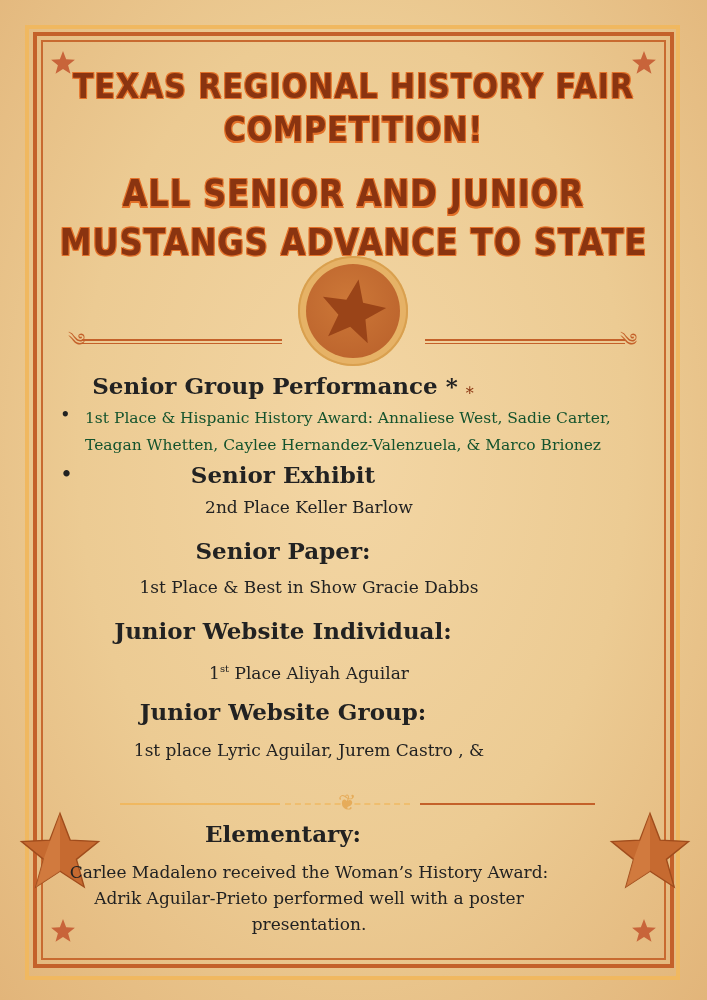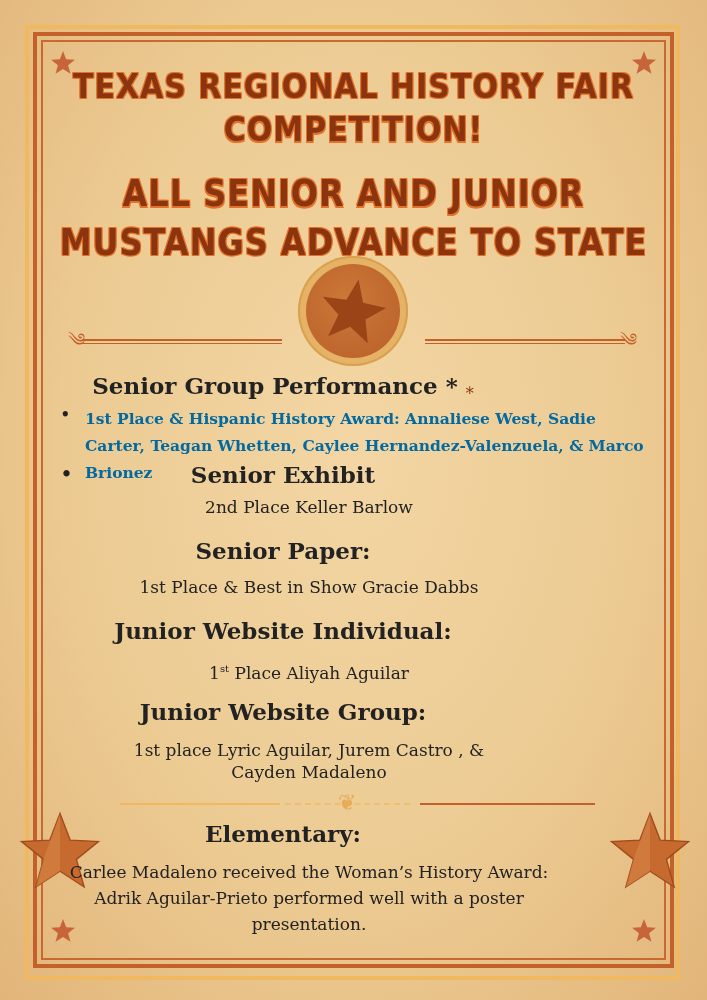--- a/index.html
+++ b/index.html
@@ -45,21 +45,21 @@
   .scroll { position: absolute; top: 330px; font-size: 18px; color: #c4612a; line-height: 20px; }
   .h {
     position: absolute; left: 0; width: 566px; text-align: center;
     font-weight: bold; color: #222; font-size: 23px; line-height: 28px;
   }
   .p {
     position: absolute; left: 0; width: 618px; text-align: center;
     color: #222; font-size: 17px; line-height: 22px;
   }
   .bullet { position: absolute; font-size: 18px; color: #222; }
-  .list-text { position: absolute; left: 85px; top: 405px; width: 570px; font-size: 15.5px; line-height: 27px; color: #0369a1; font-weight: bold; }
+  .list-text { position: absolute; left: 85px; top: 405px; width: 570px; font-size: 15.5px; line-height: 27px; color: #14532d; }
   .sep-left { position: absolute; left: 120px; top: 803px; width: 160px; border-top: 2px solid #f0b860; }
   .sep-dash { position: absolute; left: 285px; top: 803px; width: 125px; border-top: 2px dashed #efbe6f; }
   .sep-right { position: absolute; left: 420px; top: 803px; width: 175px; border-top: 2px solid #c4612a; }
   .sep-orn { position: absolute; left: 338px; top: 790px; font-size: 22px; color: #e6ac5a; }
   sup { font-size: 10px; }
   .dagger { color: #8a3410; font-size: 16px; font-weight: normal; }
 </style>
 </head>
 <body>
 
@@ -125,21 +125,20 @@
 
 <div class="h" style="top:537px">Senior Paper:</div>
 <div class="p" style="top:576px">1st Place &amp; Best in Show Gracie Dabbs</div>
 
 <div class="h" style="top:617px">Junior Website Individual:</div>
 <div class="p" style="top:658px"><span>1</span><sup>st</sup><span> Place Aliyah Aguilar</span></div>
 
 <div class="h" style="top:698px">Junior Website Group:</div>
 <div class="p" style="top:739px">
   <div>1st place Lyric Aguilar, Jurem Castro , &amp;</div>
-  <div>Cayden Madaleno</div>
 </div>
 
 <div class="sep-left"></div>
 <div class="sep-dash"></div>
 <div class="sep-right"></div>
 <span class="sep-orn">❦</span>
 
 <div class="h" style="top:820px">Elementary:</div>
 <div class="p" style="top:859px;line-height:26px;font-size:17px">
   <div>Carlee Madaleno received the Woman’s History Award:</div>

